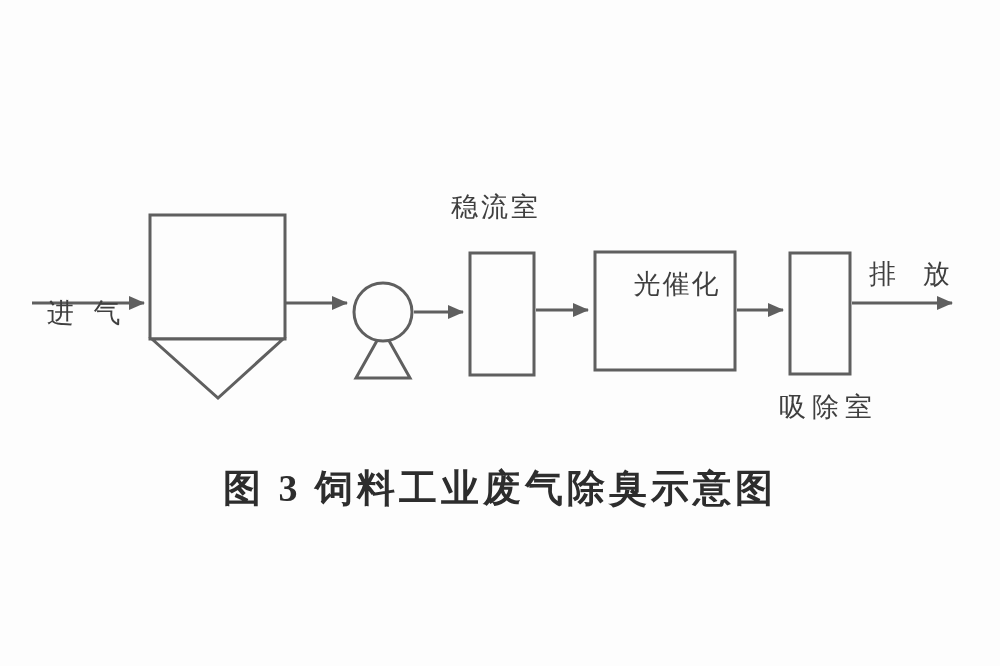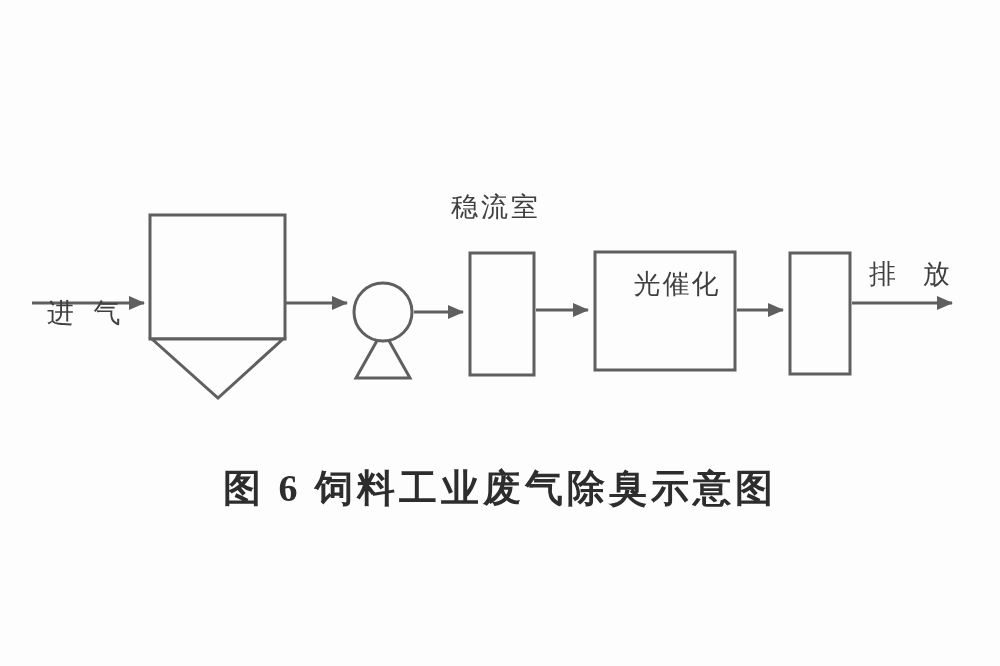--- a/index.html
+++ b/index.html
@@ -96,18 +96,19 @@
   <div class="lbl" id="dust-label">
   </div>
 
 
   <div class="lbl" id="stab-label">稳流室</div>
 
   <div class="lbl" id="photo-label">
     <div>光催化</div>
   </div>
 
+  <div class="lbl" id="absorb-label">吸除室</div>
 
   <div class="lbl" id="outlet-label">排 放</div>
 
-  <div id="caption">图 6   饲料工业废气除臭示意图</div>
+  <div id="caption">图 3   饲料工业废气除臭示意图</div>
 
 </div>
 
 </body></html>

